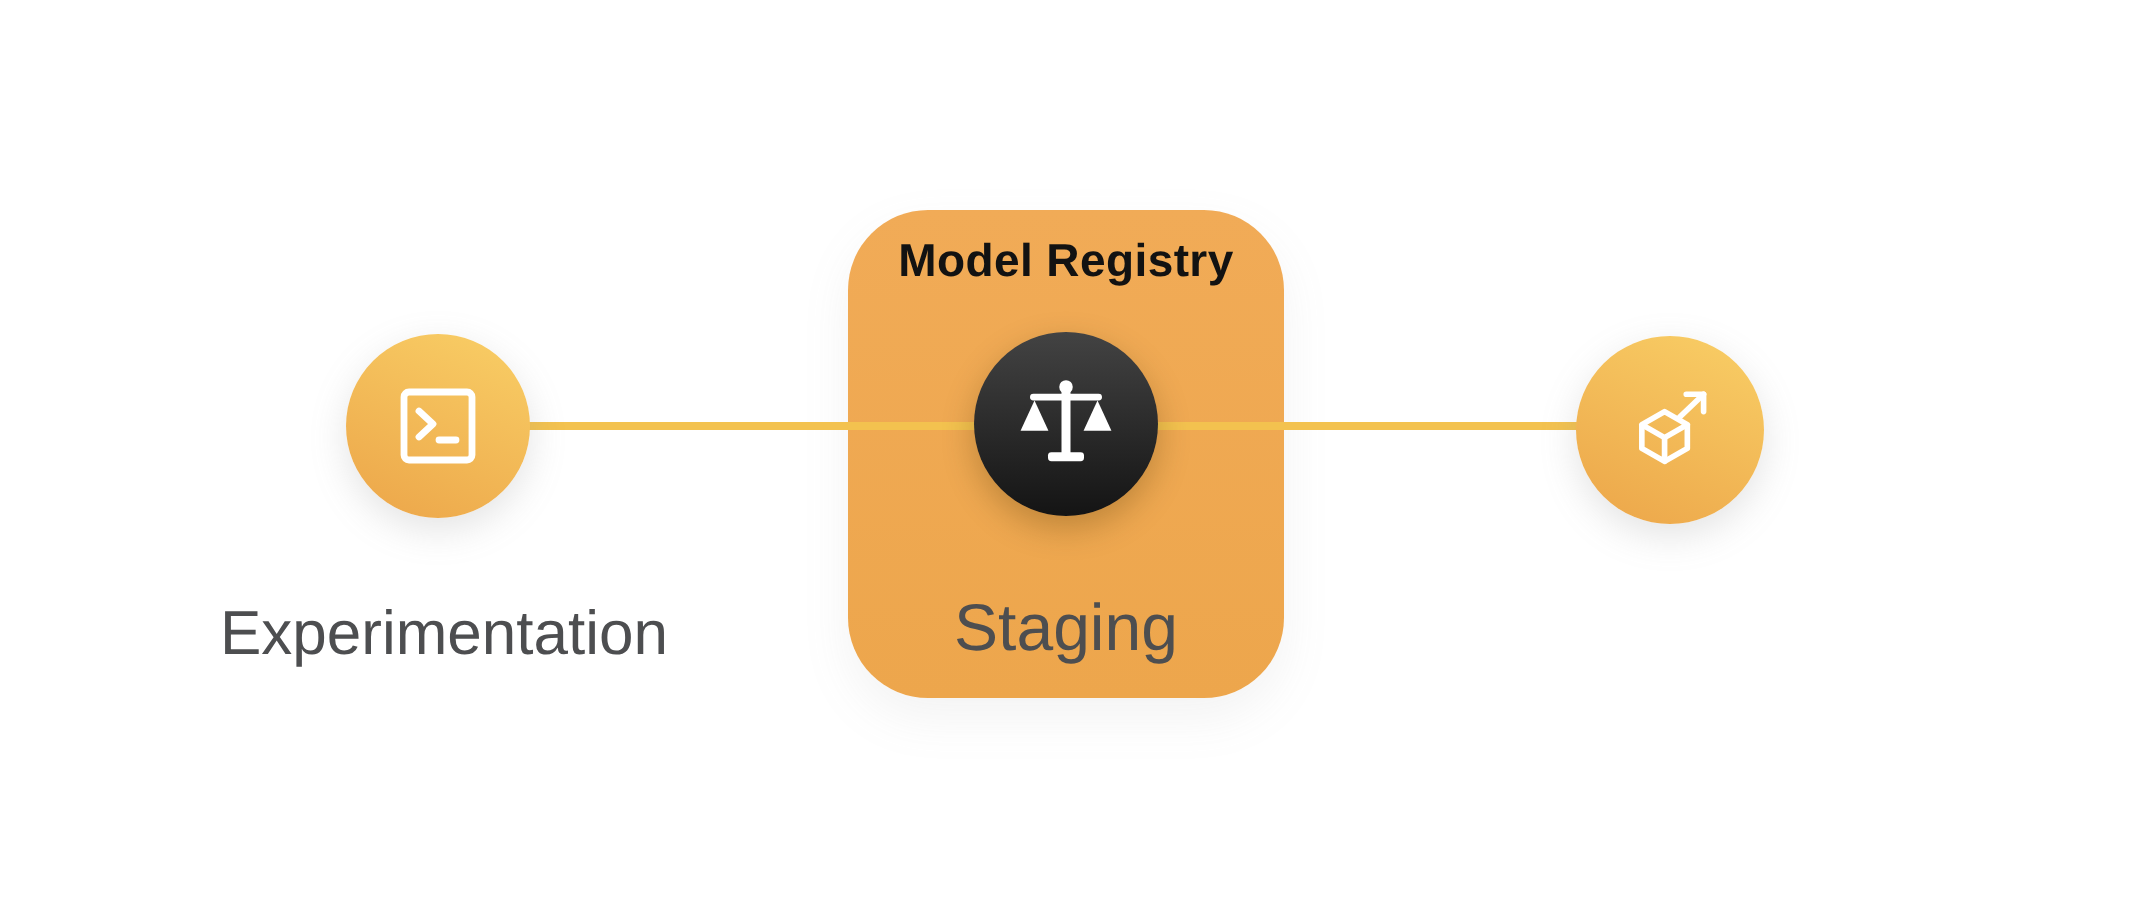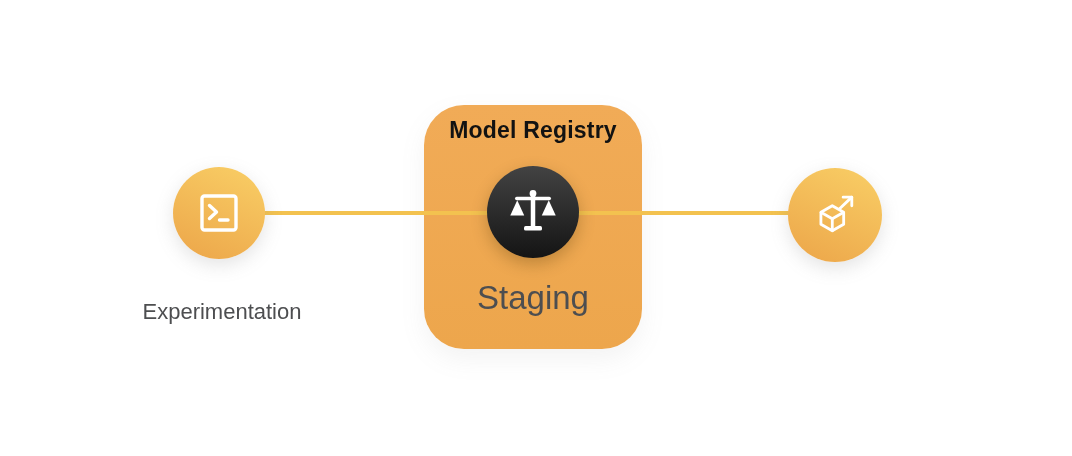--- a/index.html
+++ b/index.html
@@ -45,21 +45,21 @@
     width: 100%;
     text-align: center;
     font-size: 23px;
     font-weight: 600;
     letter-spacing: 0.2px;
     color: #121212;
   }
   .staging-label {
     position: absolute;
     left: 0;
-    top: 174px;
+    top: 190px;
     width: 100%;
     text-align: center;
     font-size: 33px;
     font-weight: 400;
     color: #4D4E50;
   }
   
   .node-circle {
     position: absolute;
     border-radius: 50%;
@@ -76,21 +76,21 @@
     background: linear-gradient(180deg, #434343 0%, #141414 100%);
     box-shadow: 0 6px 16px rgba(70, 45, 0, 0.28);
   }
   .node-experimentation { left: 173px; top: 167px; width: 92px; height: 92px; }
   .node-registry        { left: 487px; top: 166px; width: 92px; height: 92px; }
   .node-production      { left: 788px; top: 168px; width: 94px; height: 94px; }
   
   .stage-label {
     position: absolute;
     text-align: center;
-    font-size: 22px;
+    font-size: 31px;
     font-weight: 400;
     color: #4D4E50;
     z-index: 2;
   }
   .label-experimentation { left: 72px;  top: 299px; width: 300px; }
   .label-production      { left: 722px; top: 299px; width: 250px; }
   .icon-svg { display: block; }
 </style>
 </head>
 <body>

